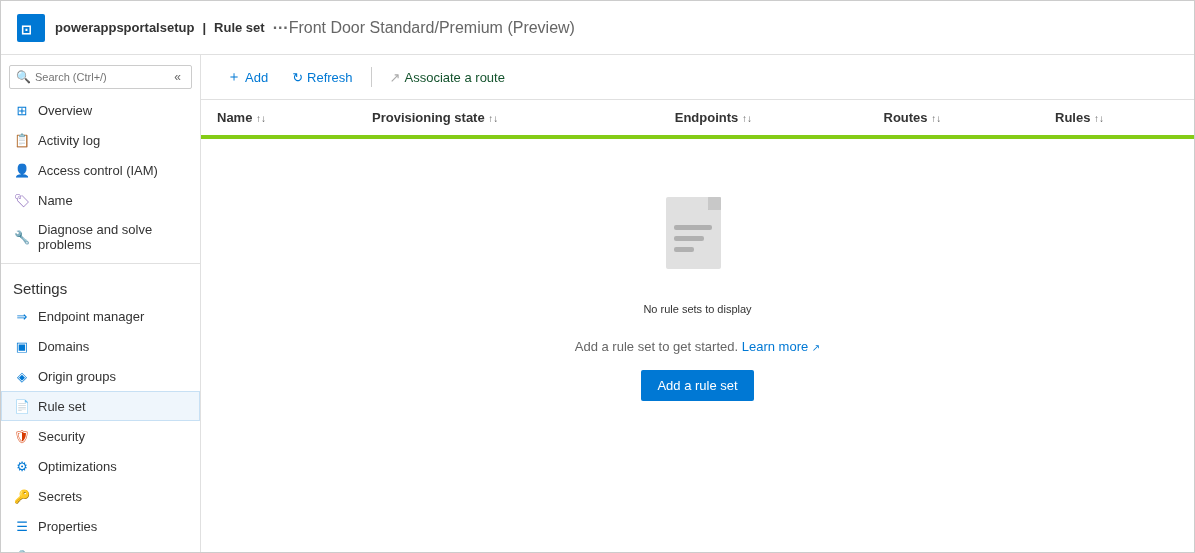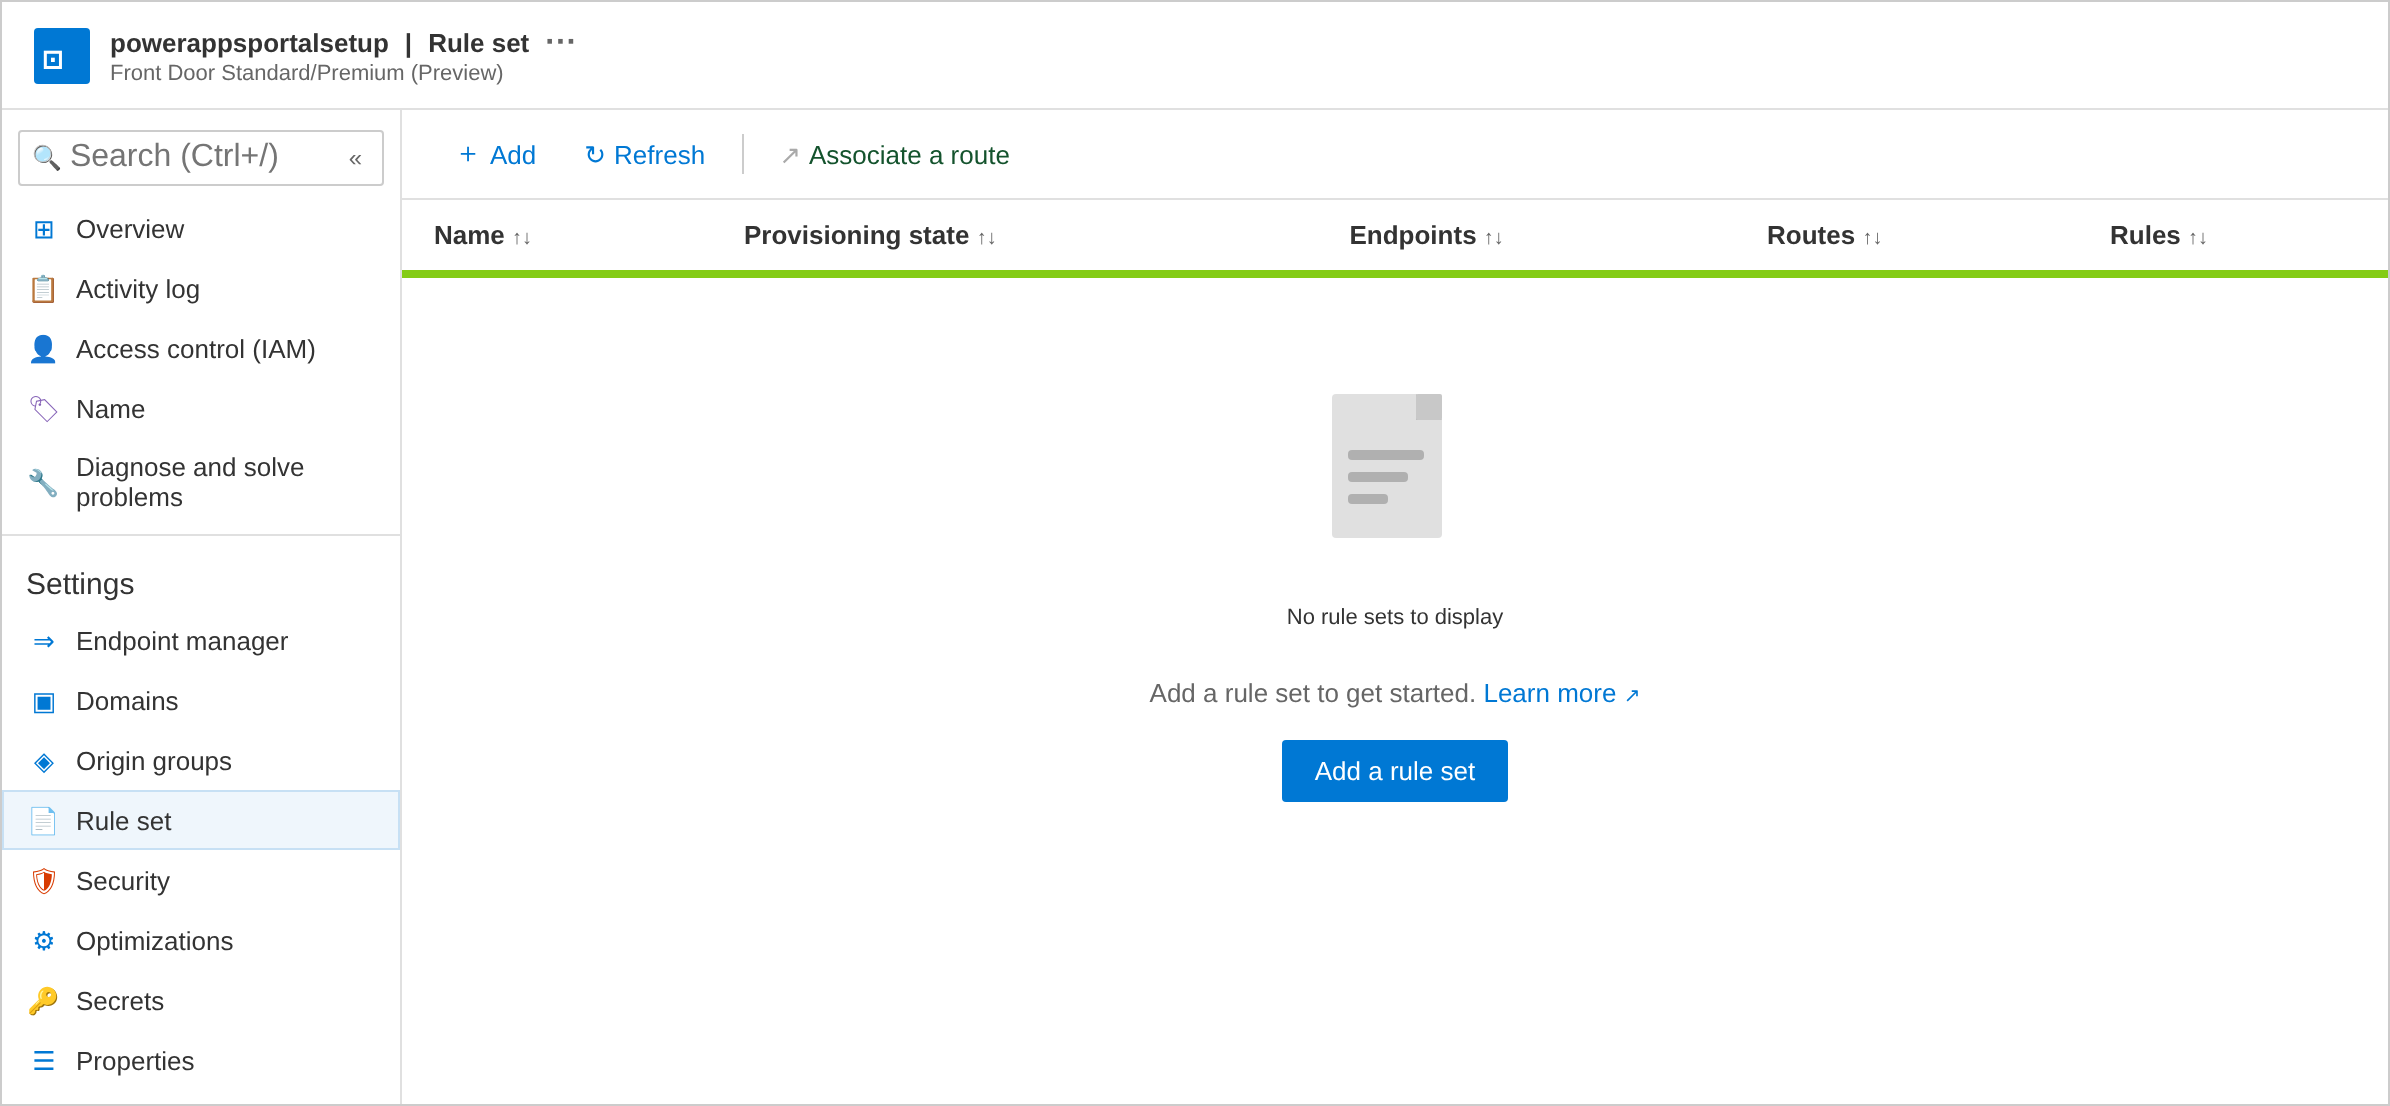--- a/index.html
+++ b/index.html
@@ -8,26 +8,26 @@
     
     .top-header {
       background: #fff;
       border-bottom: 1px solid #e0e0e0;
       padding: 10px 16px;
       display: flex;
       align-items: center;
       gap: 10px;
       min-height: 54px;
     }
-    .header-title-group { display: flex; flex-direction: column; }
+    .header-title-group { display: flex; flex-direction: row; }
     .header-title {
       font-size: 16px; font-weight: 600; color: #333;
       display: flex; align-items: center; gap: 8px;
     }
-    .header-subtitle { font-size: 11px; color: #666; }
+    .header-subtitle { font-size: 16px; color: #666; }
     .header-ellipsis { color: #666; font-size: 16px; cursor: pointer; }
 
     
     .main-layout {
       display: flex;
       flex: 1;
       overflow: hidden;
     }
 
     
@@ -43,21 +43,21 @@
       display: flex;
       align-items: center;
       margin: 6px 8px;
       border: 1px solid #ccc;
       border-radius: 2px;
       padding: 4px 6px;
       gap: 4px;
       background: #fff;
     }
     .search-box input {
-      border: none; outline: none; font-size: 16px; width: 100%; color: #666;
+      border: none; outline: none; font-size: 11px; width: 100%; color: #666;
       background: transparent;
     }
     .collapse-btn {
       font-size: 12px; color: #666; cursor: pointer; padding: 0 4px;
     }
 
     .sidebar-section-label {
       font-size: 15px; font-weight: 400; color: #333;
       padding: 12px 12px 4px 12px;
       text-transform: none;

